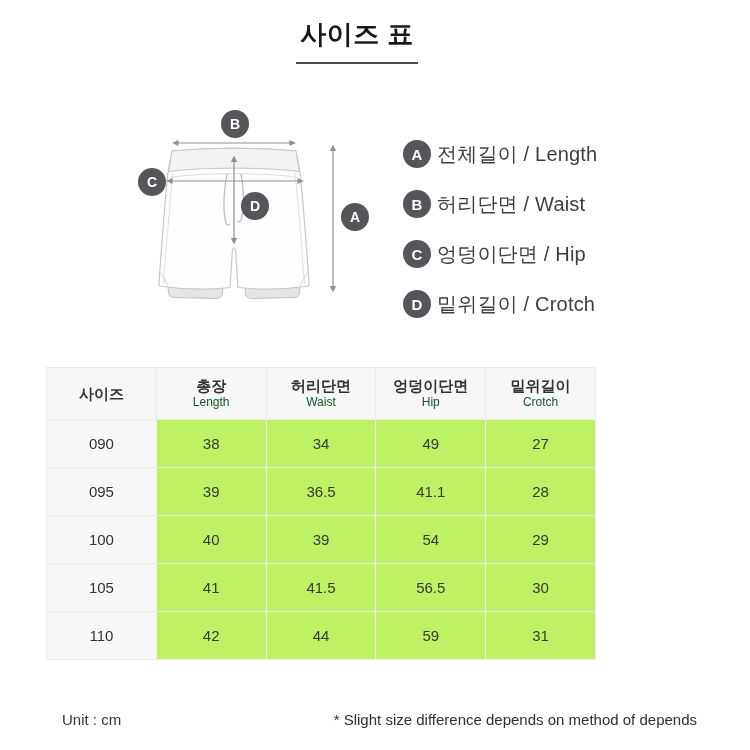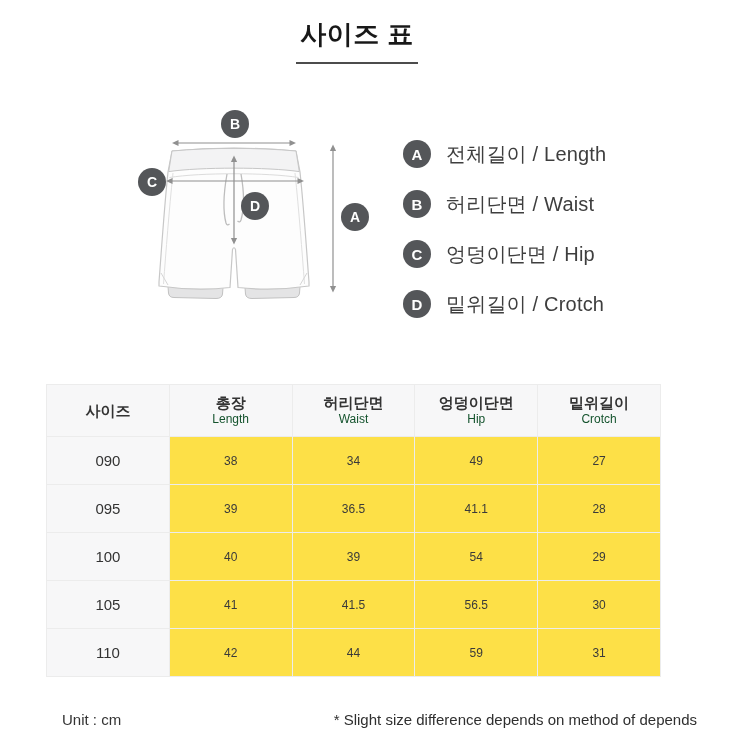--- a/index.html
+++ b/index.html
@@ -31,38 +31,38 @@
   
   .legend { position: absolute; left: 403px; top: 129px; margin: 0; padding: 0; list-style: none; }
   .legend li { display: flex; align-items: center; height: 50px; }
   .badge {
     width: 28px; height: 28px; border-radius: 50%;
     background: #545659; color: #fff;
     font-size: 15px; font-weight: 700;
     display: flex; align-items: center; justify-content: center;
     flex: 0 0 28px;
   }
-  .legend-label { margin-left: 15px; font-size: 20px; color: #3e3e3e; letter-spacing: 0.2px; }
+  .legend-label { margin-left: 6px; font-size: 20px; color: #3e3e3e; letter-spacing: 0.2px; }
 
   
   .size-table {
-    position: absolute; left: 46px; top: 384px;
-    width: 615px; border-collapse: collapse; table-layout: fixed;
+    position: absolute; left: 46px; top: 367px;
+    width: 550px; border-collapse: collapse; table-layout: fixed;
   }
   .size-table th, .size-table td {
     border: 1px solid #ececec; text-align: center; vertical-align: middle;
     padding: 0;
   }
   .size-table thead th { background: #f7f7f8; height: 52px; font-size: 15px; color: #333; }
   .size-table thead .ko { display: block; font-weight: 700; line-height: 1.2; }
   .size-table thead .en { display: block; font-weight: 400; font-size: 12px; color: #14532d; line-height: 1.25; }
   .size-table tbody th {
     background: #f7f7f8; height: 48px; font-size: 15px; font-weight: 400; color: #333;
   }
-  .size-table tbody td { background: #fde047; height: 48px; font-size: 12px; color: #3a3a3a; }
+  .size-table tbody td { background: #bef264; height: 48px; font-size: 15px; color: #3a3a3a; }
 
   
   .footer {
     position: absolute; top: 711px; left: 62px; right: 53px;
     display: flex; justify-content: space-between; align-items: center;
     font-size: 15px; color: #333;
   }
   .footer .note { color: #2f2f2f; }
 </style>
 </head>

